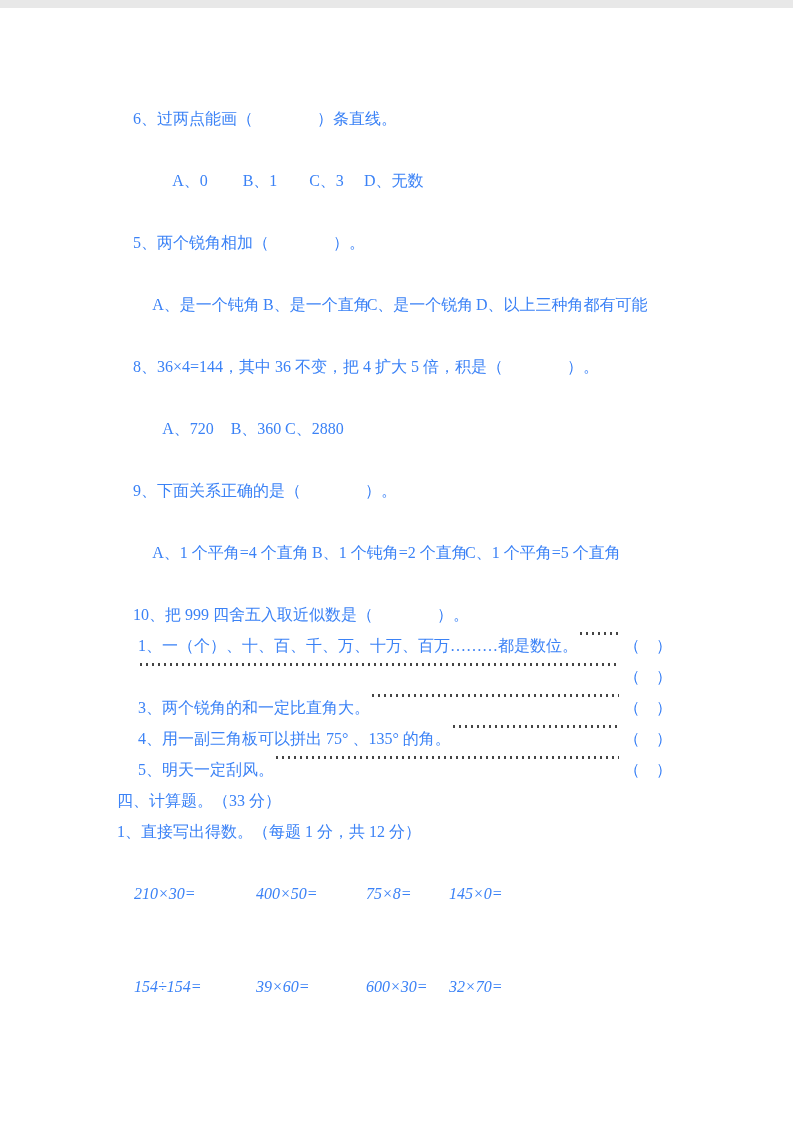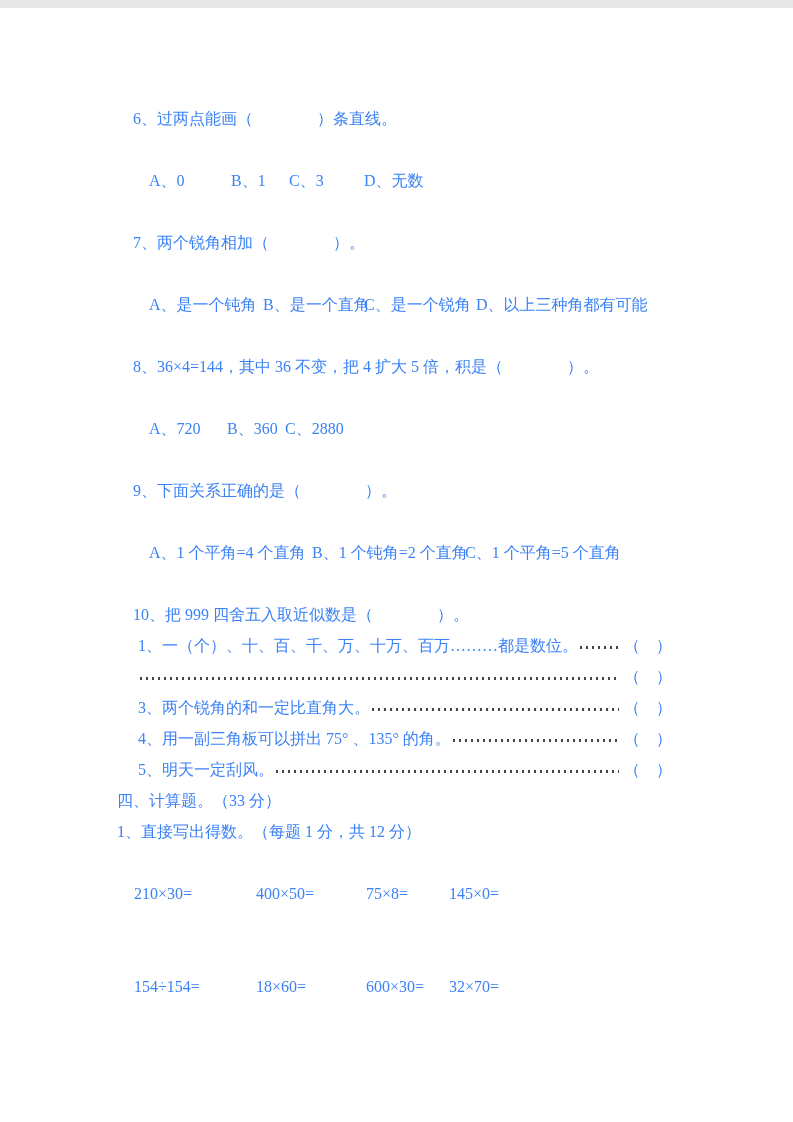--- a/index.html
+++ b/index.html
@@ -20,51 +20,51 @@
     box-sizing:border-box;
     padding-top:95px;
   }
   .line{white-space:pre;}
   
   .ind-sec{margin-left:117px;}      
   .ind-q{margin-left:133px;}        
   .ind-j{margin-left:138px;}        
   .ind-c{margin-left:118px;}        
 
-  .opts span{display:inline-block;white-space:pre;}
+  .opts span{display:inline-block;white-space:pre;text-align:center;}
 
   
-  .jrow{display:flex;align-items:center;width:534px;}
+  .jrow{display:flex;width:534px;}
   .jrow .jtext{white-space:pre;flex:0 0 auto;}
   .jrow .leader{
     flex:1 1 auto;
     height:3px;
     margin:0 5px 0 2px;
     background:repeating-linear-gradient(to right,#454545 0 2px,transparent 2px 6px);
     transform:translateY(2px);
   }
   .jrow .jbracket{flex:0 0 auto;white-space:pre;}
 
   
-  .calc span{display:inline-block;white-space:pre;}
+  .calc span{display:inline-block;white-space:pre;font-style:italic;}
   .calc4 span:nth-child(1){width:122px;}
   .calc4 span:nth-child(2){width:110px;}
   .calc4 span:nth-child(3){width:83px;}  
 </style>
 </head>
 <body>
 
 <div class="page">
 
   <div class="line ind-q">6、过两点能画（　　　　）条直线。</div>
   <div class="line ind-q opts">
     <span style="width:82px">A、0</span><span style="width:58px">B、1</span><span style="width:75px">C、3</span><span>D、无数</span>
   </div>
 
-  <div class="line ind-q">7、两个锐角相加（　　　　）。</div>
+  <div class="line ind-q">5、两个锐角相加（　　　　）。</div>
   <div class="line ind-q opts">
     <span style="width:114px">A、是一个钝角</span><span style="width:101px">B、是一个直角</span><span style="width:112px">C、是一个锐角</span><span>D、以上三种角都有可能</span>
   </div>
 
   <div class="line ind-q">8、36×4=144，其中 36 不变，把 4 扩大 5 倍，积是（　　　　）。</div>
   <div class="line ind-q opts">
     <span style="width:78px">A、720</span><span style="width:58px">B、360</span><span>C、2880</span>
   </div>
 
   <div class="line ind-q">9、下面关系正确的是（　　　　）。</div>
@@ -101,16 +101,16 @@
   </div>
 
   <div class="line ind-sec">四、计算题。（33 分）</div>
 
   <div class="line ind-sec">1、直接写出得数。（每题 1 分，共 12 分）</div>
 
   <div class="line ind-c calc calc4">
     <span>210×30=</span><span>400×50=</span><span>75×8=</span><span>145×0=</span>
   </div>
   <div class="line ind-c calc calc4">
-    <span>154÷154=</span><span>18×60=</span><span>600×30=</span><span>32×70=</span>
+    <span>154÷154=</span><span>39×60=</span><span>600×30=</span><span>32×70=</span>
   </div>
 
 </div>
 
 </body></html>

